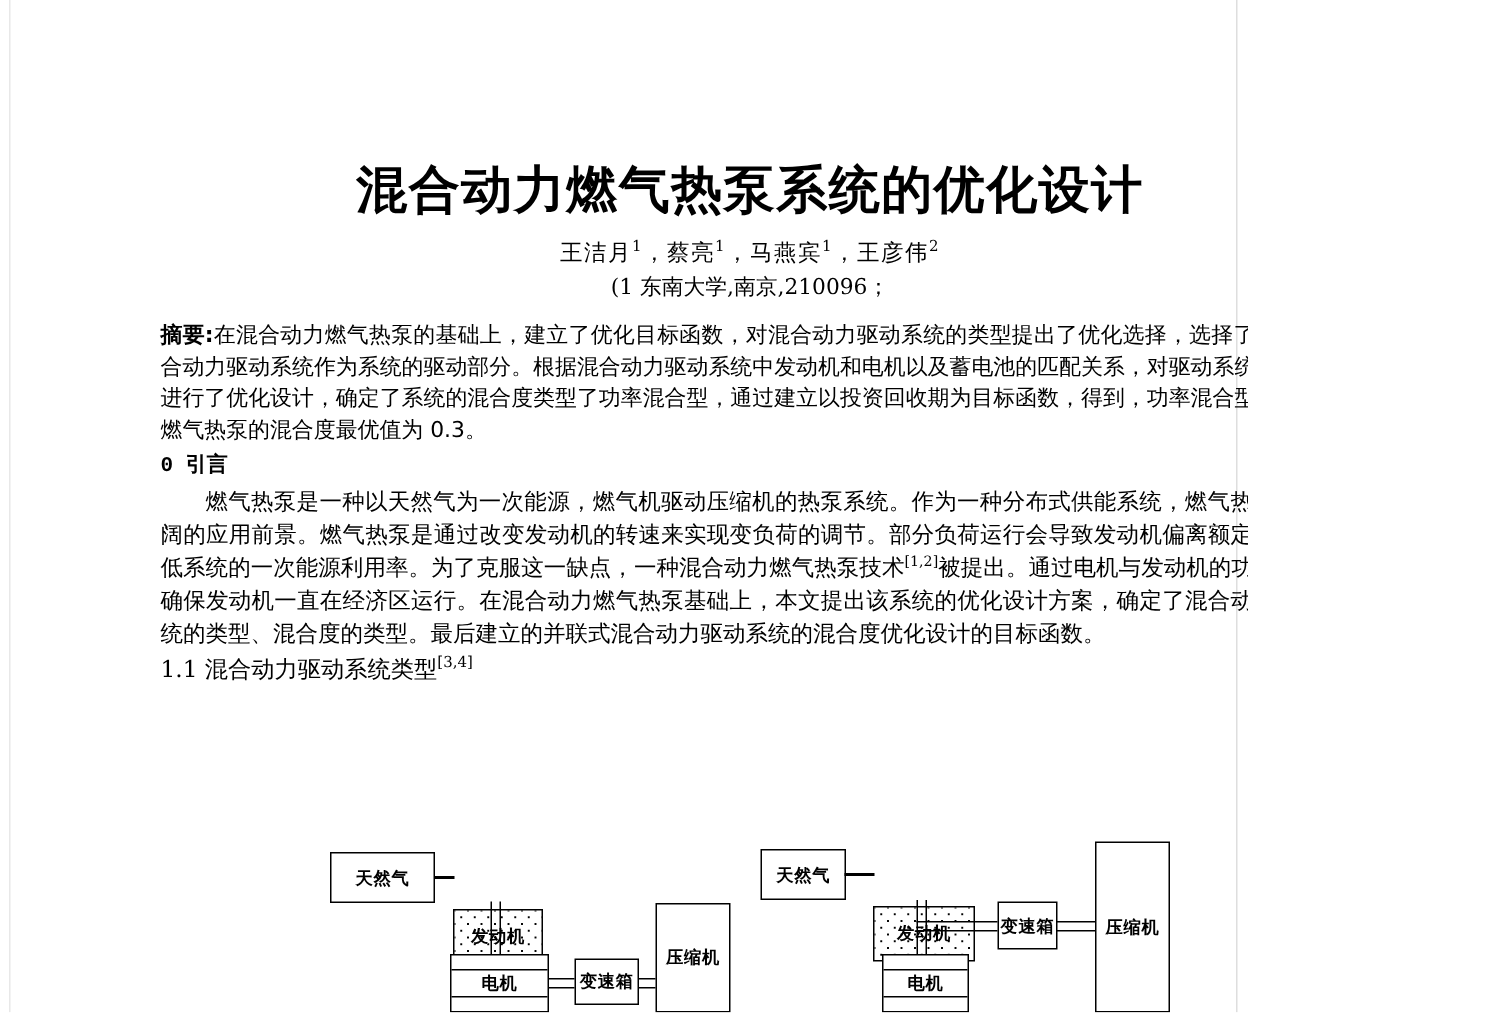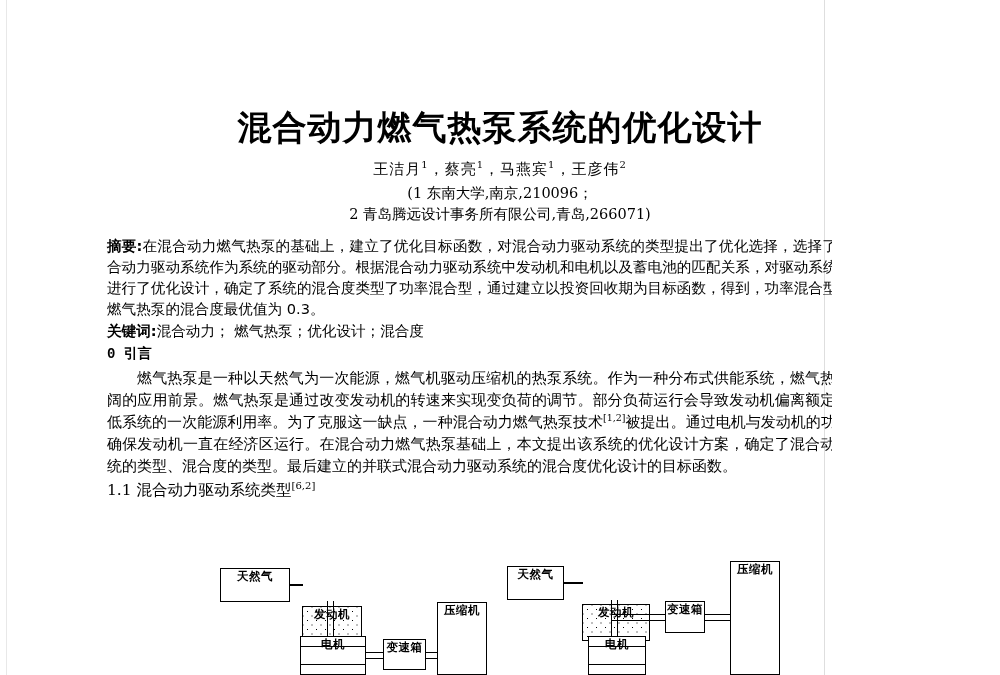--- a/index.html
+++ b/index.html
@@ -110,20 +110,21 @@
     top: 556px;
     width: 1000px;
     height: 119px;
   }
   .dgm-box {
     position: absolute;
     border: 1.5px solid #000;
     background: #fff;
     box-sizing: border-box;
     display: flex;
+    align-items: center;
     justify-content: center;
     font-size: 11.5px;
     font-weight: bold;
     font-family: "DejaVu Sans", "Liberation Sans", sans-serif;
     letter-spacing: 0.5px;
     color: #000;
   }
   .dgm-box.dotted {
     background-image:
       radial-gradient(#000 0.9px, transparent 1px),
@@ -172,37 +173,33 @@
   <div class="content">
 
     <h1 class="title">混合动力燃气热泵系统的优化设计</h1>
 
     <div class="authors">
       <span>王洁月<sup>1</sup></span>，<span>蔡亮<sup>1</sup></span>，<span>马燕宾<sup>1</sup></span>，<span>王彦伟<sup>2</sup></span>
     </div>
 
     <div class="affil">
       <div>(1 东南大学,南京,210096；</div>
-      <div>2 青岛腾远设计事务所有限公司,青岛,266071)</div>
     </div>
 
     <div class="abstract-block">
       <span class="lbl-bold">摘要:</span><span>在混合动力燃气热泵的基础上，建立了优化目标函数，对混合动力驱动系统的类型提出了优化选择，选择了并联式混合动力驱动系统作为系统的驱动部分。根据混合动力驱动系统中发动机和电机以及蓄电池的匹配关系，对驱动系统的混合度进行了优化设计，确定了系统的混合度类型了功率混合型，通过建立以投资回收期为目标函数，得到，功率混合型混合动力燃气热泵的混合度最优值为 0.3。</span>
     </div>
 
-    <div class="keywords">
-      <span class="lbl-bold">关键词:</span><span>混合动力；  燃气热泵；优化设计；混合度</span>
-    </div>
 
     <div class="h-section">0 引言</div>
 
     <div class="body-para"><span>燃气热泵是一种以天然气为一次能源，燃气机驱动压缩机的热泵系统。作为一种分布式供能系统，燃气热泵具有广阔的应用前景。燃气热泵是通过改变发动机的转速来实现变负荷的调节。部分负荷运行会导致发动机偏离额定工况，降低系统的一次能源利用率。为了克服这一缺点，一种混合动力燃气热泵技术</span><sup>[1,2]</sup><span>被提出。通过电机与发动机的功率匹配，确保发动机一直在经济区运行。在混合动力燃气热泵基础上，本文提出该系统的优化设计方案，确定了混合动力驱动系统的类型、混合度的类型。最后建立的并联式混合动力驱动系统的混合度优化设计的目标函数。</span></div>
 
 
-    <div class="h-sub2"><span>1.1 混合动力驱动系统类型</span><sup>[6,2]</sup></div>
+    <div class="h-sub2"><span>1.1 混合动力驱动系统类型</span><sup>[3,4]</sup></div>
 
   </div>
 
   <div class="diagrams">
 
     <div>
       <div class="dgm-box" style="left:220px; top:12px; width:70px; height:34px;">
         <span>天然气</span>
       </div>
 

